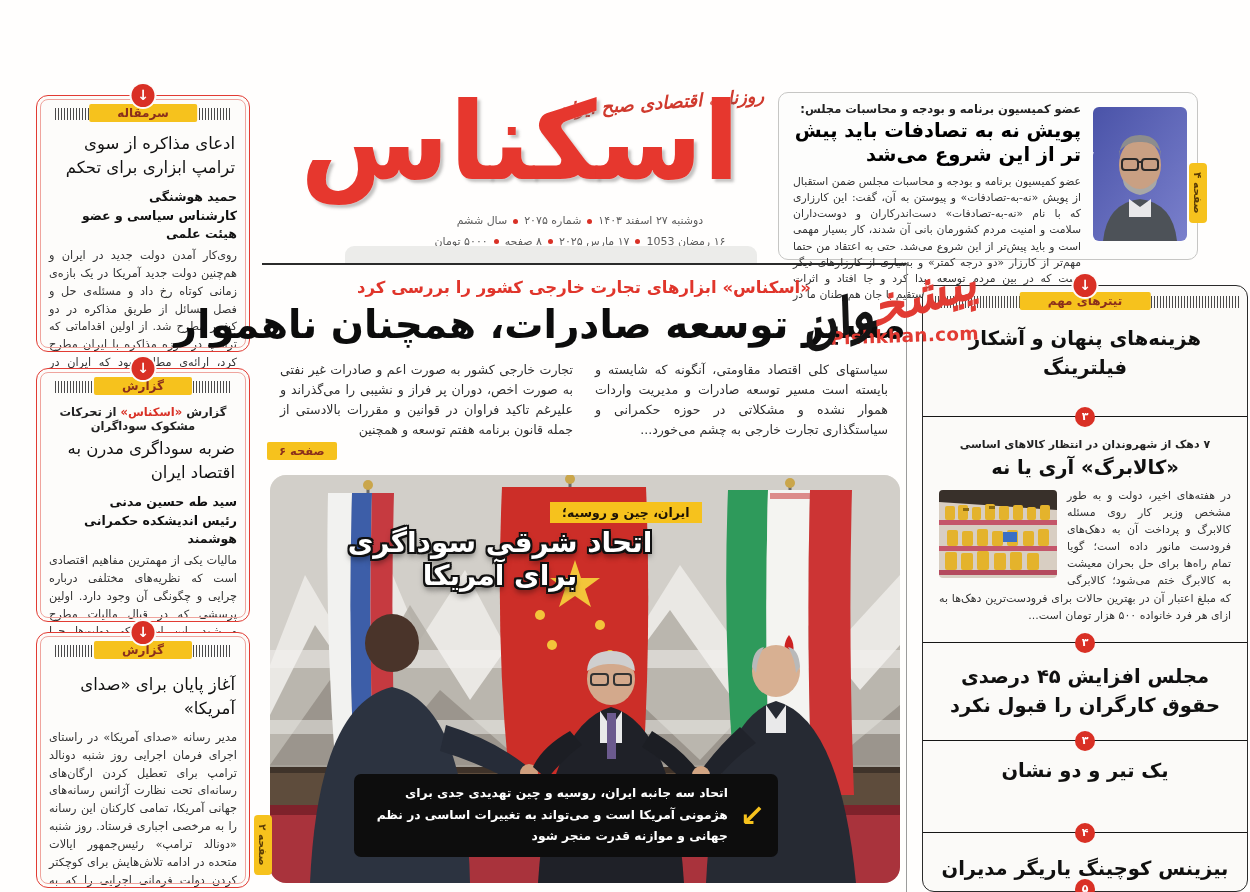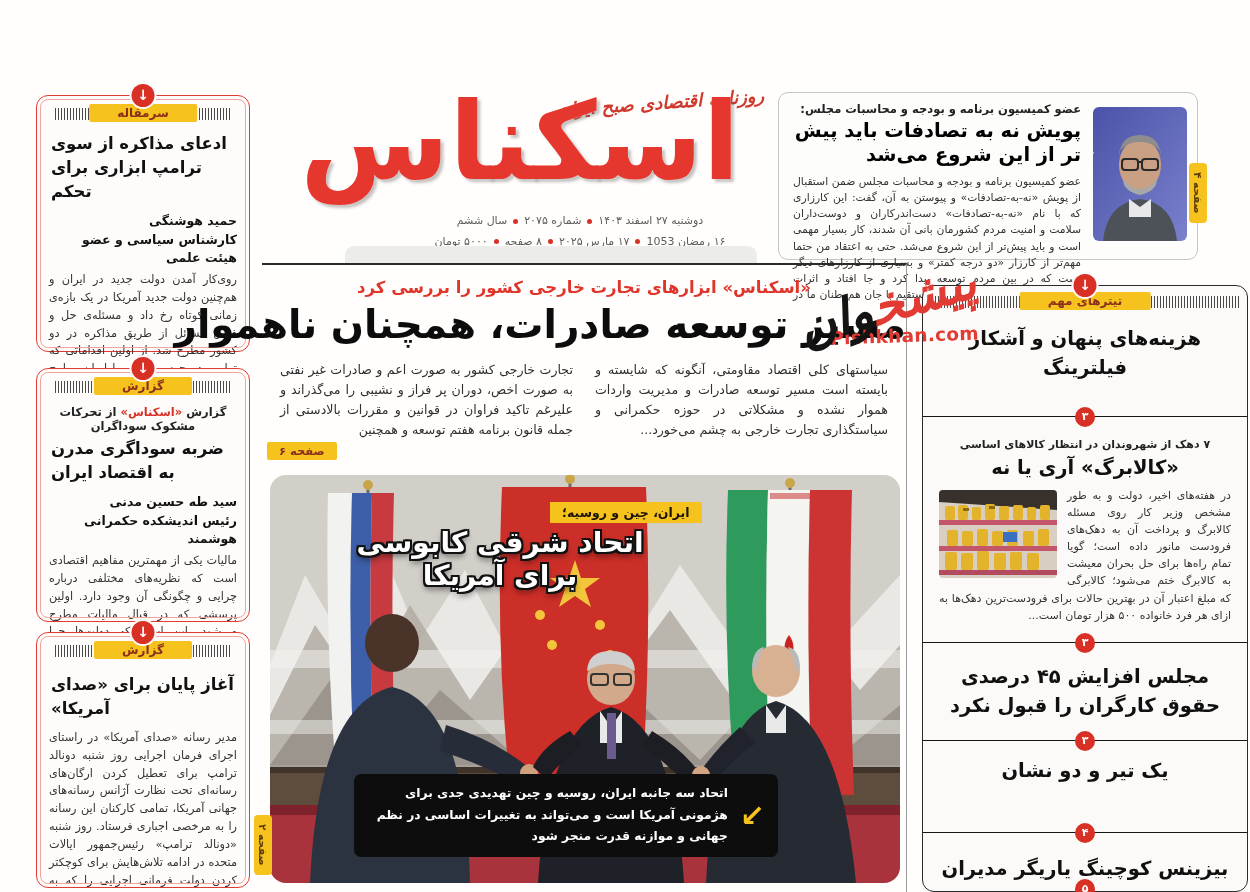--- a/index.html
+++ b/index.html
@@ -19,21 +19,21 @@
     font-size:14px;font-weight:bold;text-align:center;line-height:22px;z-index:3;
     box-shadow:0 0 0 2px #fdfcfa;
   }
   .band{position:relative;height:12px;margin:8px 6px 2px;
     background:repeating-linear-gradient(90deg,#4a4a4a 0 1px,transparent 1px 3px);}
   .band-label{
     position:absolute;top:-4px;left:50%;transform:translateX(-50%);
     background:#f6c21d;color:#8a2f1c;font-size:12px;font-weight:bold;
     padding:2px 28px;border-radius:2px;white-space:nowrap;z-index:2;
   }
-  .box-headline{font-size:16.5px;font-weight:bold;color:#111;text-align:left;line-height:1.45;margin:12px 2px 8px;}
+  .box-headline{font-size:16.5px;font-weight:normal;color:#111;text-align:right;line-height:1.45;margin:12px 2px 8px;}
   .box-author{font-size:12.5px;font-weight:bold;color:#111;text-align:right;line-height:1.5;}
   .box-body{font-size:11.3px;color:#333;text-align:justify;line-height:1.58;margin-top:3px;}
   .box-kicker{font-size:11.5px;font-weight:bold;color:#222;text-align:center;margin-top:12px;}
   .box-kicker .brand{color:#d93025;}
   .box-footer{font-size:11.5px;font-weight:bold;color:#222;text-align:center;margin-top:9px;}
   .sq{display:inline-block;width:7px;height:7px;background:#d93025;margin-left:6px;}
   .ytab{
     position:absolute;background:#f6c21d;color:#5a3c06;font-size:10.5px;font-weight:bold;
     padding:9px 3px;border-radius:4px;writing-mode:vertical-rl;letter-spacing:1px;z-index:6;
   }
@@ -244,21 +244,21 @@
 
         <ellipse cx="506" cy="196" rx="24" ry="26" fill="#d8b092"></ellipse>
         <path d="M482,192 Q483,174 494,172 Q487,184 486,198 Z" fill="#b9b9b9"></path>
         <path d="M530,192 Q529,174 518,172 Q525,184 526,198 Z" fill="#b9b9b9"></path>
         <path d="M436,408 Q444,244 506,226 Q570,244 586,408 Z" fill="#262a33"></path>
         <path d="M496,230 L506,244 L516,230 L516,258 L496,258 Z" fill="#e9e9ea"></path>
         <path d="M470,252 Q448,272 432,294 L444,308 Q462,284 486,268 Z" fill="#20232b"></path>
         <circle cx="431" cy="300" r="9" fill="#d2a583"></circle>
       </svg>
       <div class="photo-label">ایران، چین و روسیه؛</div>
-      <div class="photo-headline">اتحاد شرقی کابوسی برای آمریکا</div>
+      <div class="photo-headline">اتحاد شرقی سوداگری برای آمریکا</div>
       <div class="photo-caption">
         <span class="cap-arrow">↙</span>
         <span class="cap-text">اتحاد سه جانبه ایران، روسیه و چین تهدیدی جدی برای هژمونی آمریکا است و می‌تواند به تغییرات اساسی در نظم جهانی و موازنه قدرت منجر شود</span>
       </div>
     </div>
     <div class="ytab" style="left:-8px;top:550px;">صفحه ۲</div>
   </div>
 
   <div class="sidebar">
     <div class="arrow-circle">↓</div>

